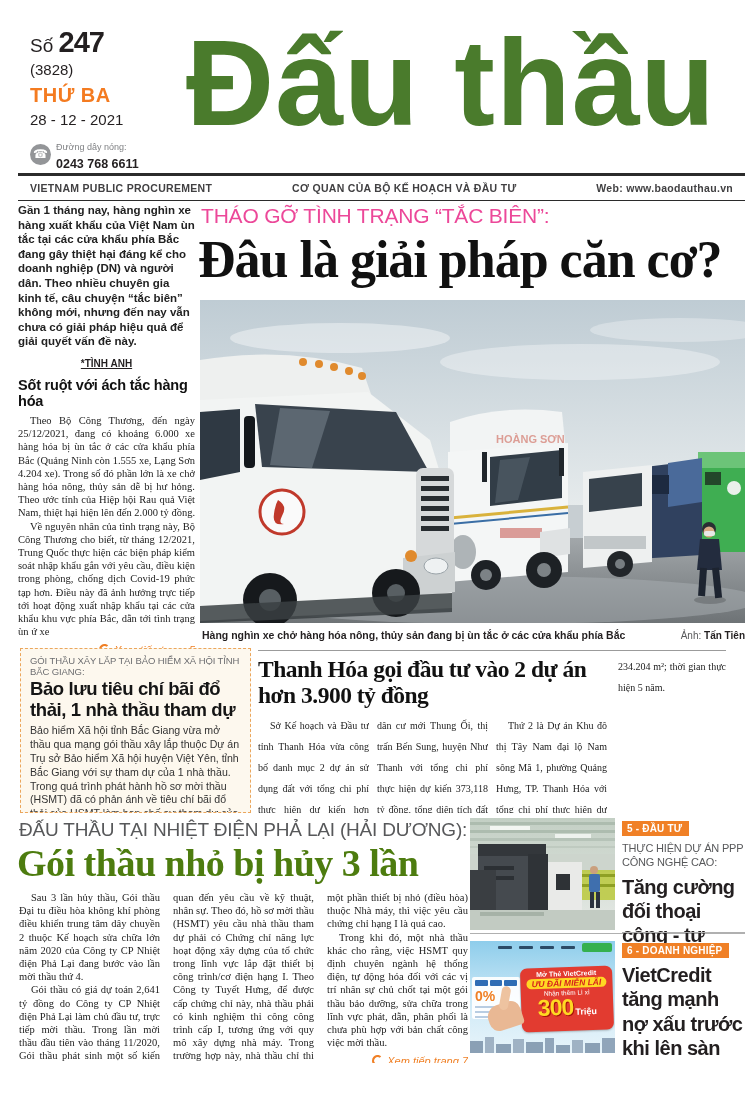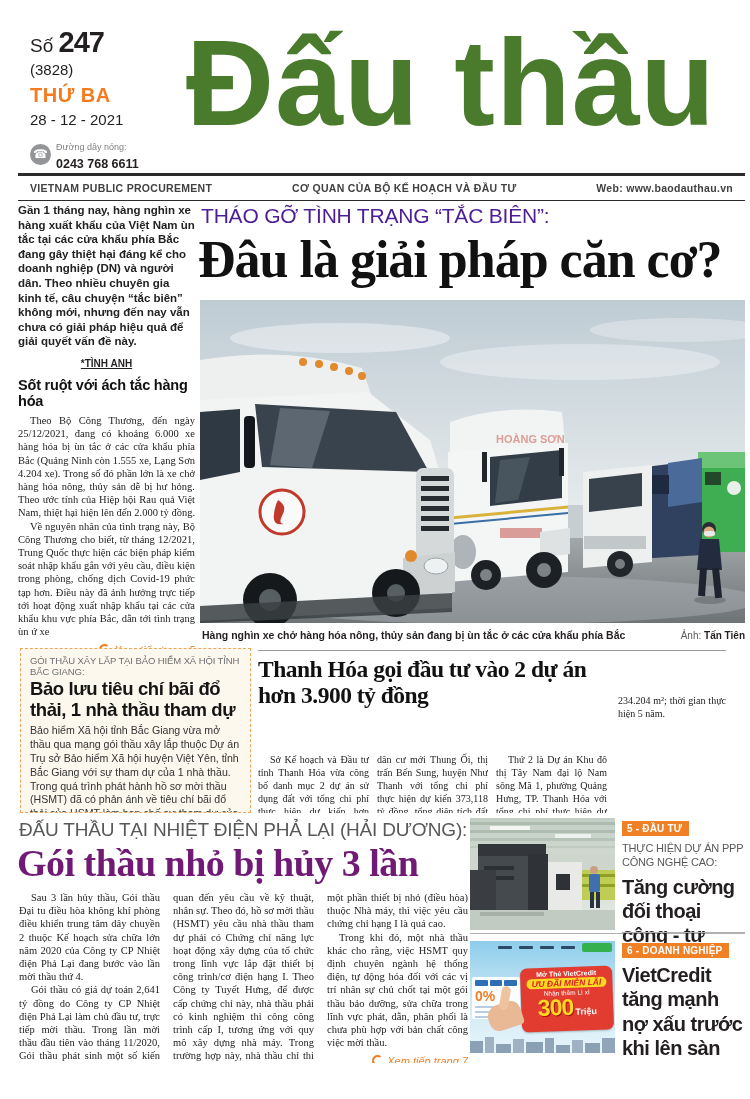--- a/index.html
+++ b/index.html
@@ -32,21 +32,21 @@
   .lead-intro { font-size:11.5px; line-height:14.6px; font-weight:bold; color:#222; }
   .byline { text-align:center; font-size:10px; font-weight:bold; text-decoration:underline;
     margin:9px 0 8px; color:#231f20; }
   .subhead { font-size:14.5px; font-weight:bold; color:#111; margin-bottom:5px; letter-spacing:-.2px; }
   .serifp { font-family:"Liberation Serif", serif; font-size:10.5px; line-height:13.2px;
     text-align:justify; color:#222; }
   .serifp.ind { text-indent:12px; }
   .cont-link { display:flex; justify-content:flex-end; align-items:center; gap:4px;
     font-size:11px; font-style:italic; color:#f08026; margin-top:6px; }
   .lead-kicker { position:absolute; left:201px; top:204px; width:540px;
-    font-size:21px; color:#4c1d95; letter-spacing:-.2px; }
+    font-size:21px; color:#ec4899; letter-spacing:-.2px; }
   .lead-headline { position:absolute; left:198px; top:230px; width:545px;
     font-family:"Liberation Serif", serif; font-size:52px; font-weight:bold;
     letter-spacing:-1px; color:#111; }
   .photo { position:absolute; left:200px; top:300px; width:545px; height:323px;
     background:#cfd8dd; overflow:hidden; }
   .caption-row { position:absolute; left:202px; top:629px; width:543px;
     display:flex; justify-content:space-between; align-items:baseline; }
   .caption { font-size:10.5px; font-weight:bold; color:#231f20; }
   .credit { font-size:10px; color:#58595b; }
   .credit b { color:#231f20; }
@@ -58,29 +58,29 @@
     letter-spacing:-.4px; margin-bottom:4px; }
   .box-body { font-size:10.6px; line-height:13.8px; color:#333; }
   
   .th-sec { position:absolute; left:258px; top:650px; width:468px; height:163px;
     border-top:1px solid #9b9b9b; padding-top:5px; display:flex; gap:11px; overflow:hidden; }
   .th-left { width:349px; }
   .th-headline { font-family:"Liberation Serif", serif; font-size:23.5px; font-weight:bold;
     line-height:1.12; letter-spacing:-.5px; color:#111; margin-bottom:6px; }
   .th-cols { display:flex; gap:8px; }
   .th-col { width:111px; overflow:hidden; height:100px; }
-  .th-col .serifp, .th-col4 .serifp { font-size:10px; line-height:13px;margin-top:38px; }
+  .th-col .serifp, .th-col4 .serifp { font-size:10px; line-height:21px; }
   .th-col4 { width:108px; height:156px; overflow:hidden; }
   .th-author { float:right; font-size:9.5px; font-weight:bold; font-family:"Liberation Sans",sans-serif; }
   
   .pl-kicker { position:absolute; left:19px; top:819px; width:460px;
     font-size:19px; color:#57585a; letter-spacing:-.2px; }
   .pl-headline { position:absolute; left:17px; top:841px; width:460px;
     font-family:"Liberation Serif", serif; font-size:38px; font-weight:bold;
-    letter-spacing:-.5px; color:#701a75; }
+    letter-spacing:-.5px; color:#4d7c0f; }
   .pl-cols { position:absolute; left:19px; top:891px; width:450px; height:172px;
     display:flex; gap:13px; }
   .pl-col { width:141px; overflow:hidden; }
   
   .factory { position:absolute; left:470px; top:818px; width:145px; height:112px;
     background:#dfe5df; overflow:hidden; }
   .mid-rule { position:absolute; left:470px; top:933px; width:275px; border-top:1px solid #b0b0b0; }
   .ad { position:absolute; left:470px; top:941px; width:145px; height:112px; overflow:hidden;
     background:linear-gradient(#8ecdeb, #cfeaf7 55%, #e8f4fa); }
   .ad-navdots { position:absolute; left:28px; top:5px; display:flex; gap:7px; }

